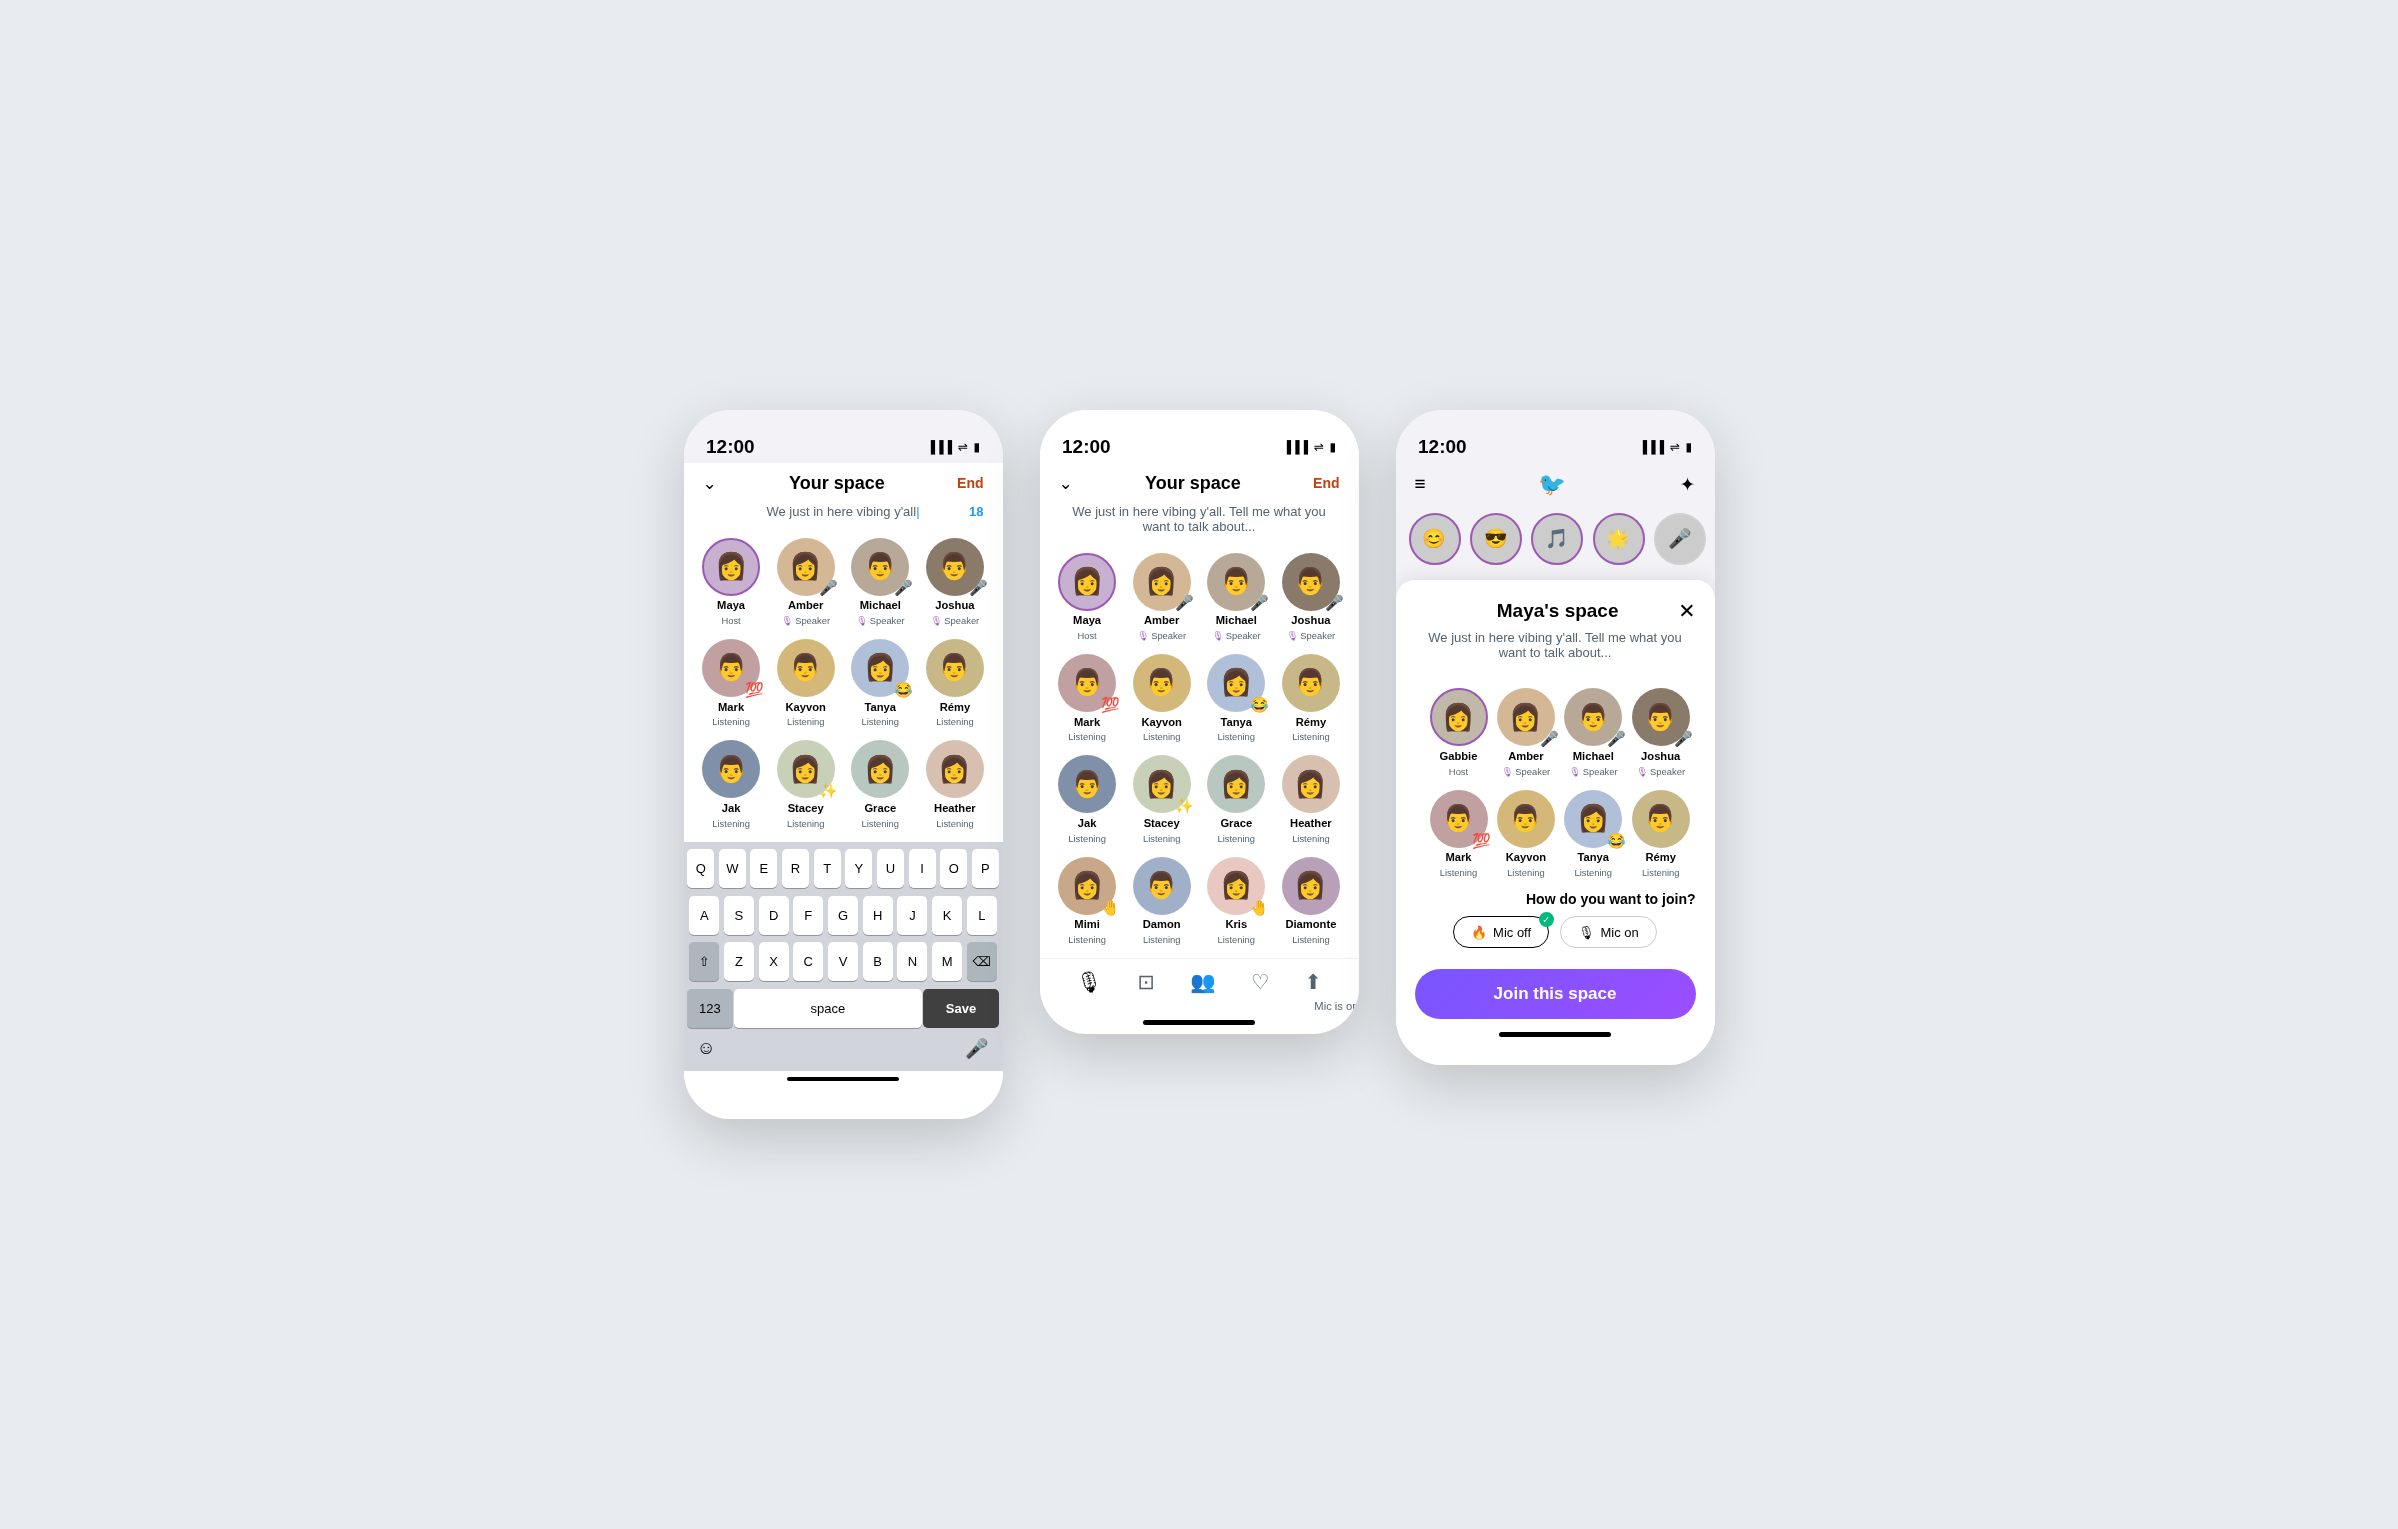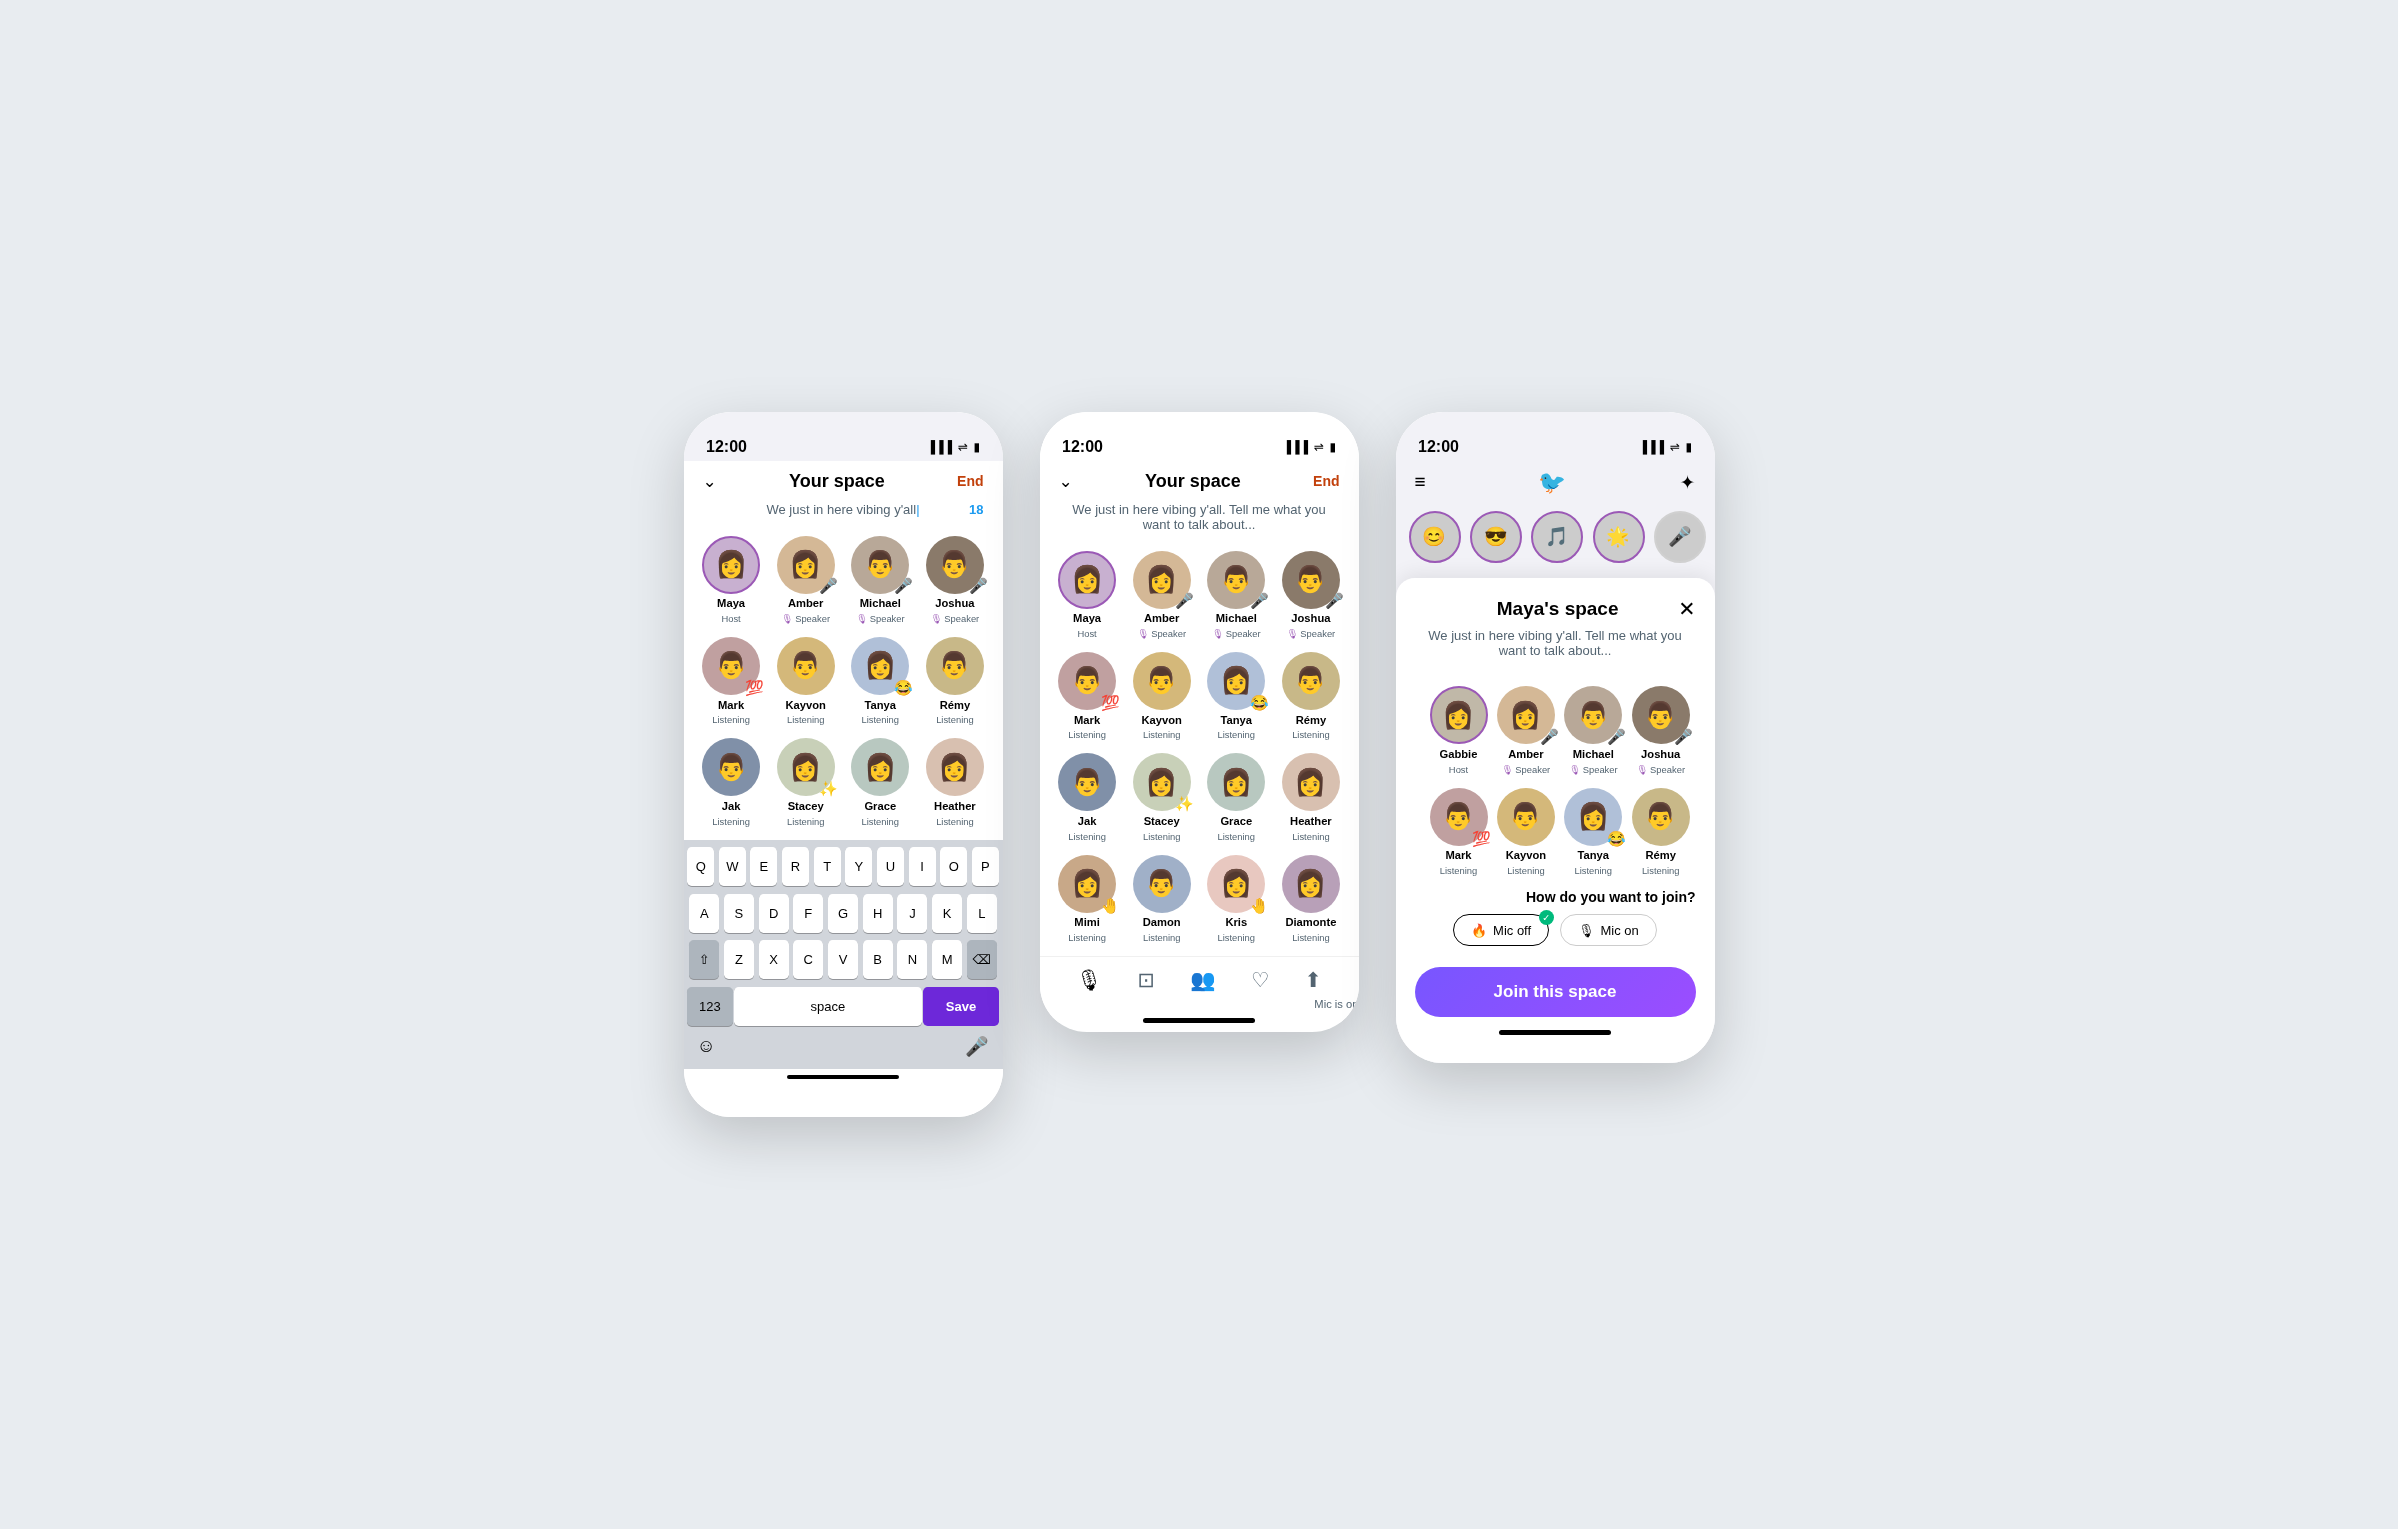--- a/index.html
+++ b/index.html
@@ -27,21 +27,21 @@
     }
     
     .status-bar {
       display: flex;
       justify-content: space-between;
       align-items: center;
       padding: 13px 22.5px 5.6px;
       background: #f2f2f7;
     }
     .status-bar.white-bg { background: #fff; }
-    .status-time { font-size: 16px; font-weight: 600; }
+    .status-time { font-size: 19px; font-weight: 600; }
     .status-icons { display: flex; gap: 5.6px; align-items: center; font-size: 12px; }
 
     
     .phone1-content {
       background: #fff;
       min-height: 656px;
     }
     .space-header {
       display: flex;
       justify-content: space-between;
@@ -132,21 +132,21 @@
       user-select: none;
     }
     .kb-key.dark { background: #adb5bd; }
     .kb-bottom {
       display: flex;
       gap: 1px;
       margin-bottom: 3.7px;
     }
     .kb-num { background: #adb5bd; border-radius: 4.7px; height: 39px; flex: 1.2; display: flex; align-items: center; justify-content: center; font-size: 13px; cursor: pointer; box-shadow: 0 0.9px 0 rgba(0,0,0,0.3); }
     .kb-space { background: #fff; border-radius: 4.7px; height: 39px; flex: 5; display: flex; align-items: center; justify-content: center; font-size: 13px; box-shadow: 0 0.9px 0 rgba(0,0,0,0.3); }
-    .kb-save { background: #6d28d9; color: #fff; border-radius: 4.7px; height: 39px; flex: 2; display: flex; align-items: center; justify-content: center; font-size: 13px; font-weight: 600; cursor: pointer; }
+    .kb-save { background: #404040; color: #fff; border-radius: 4.7px; height: 39px; flex: 2; display: flex; align-items: center; justify-content: center; font-size: 13px; font-weight: 600; cursor: pointer; }
     .kb-extras {
       display: flex;
       justify-content: space-between;
       align-items: center;
       padding: 5.6px 9.4px 7.5px;
     }
     .kb-emoji, .kb-voice { font-size: 19px; cursor: pointer; }
     .home-bar {
       width: 112px;
       height: 4.7px;

